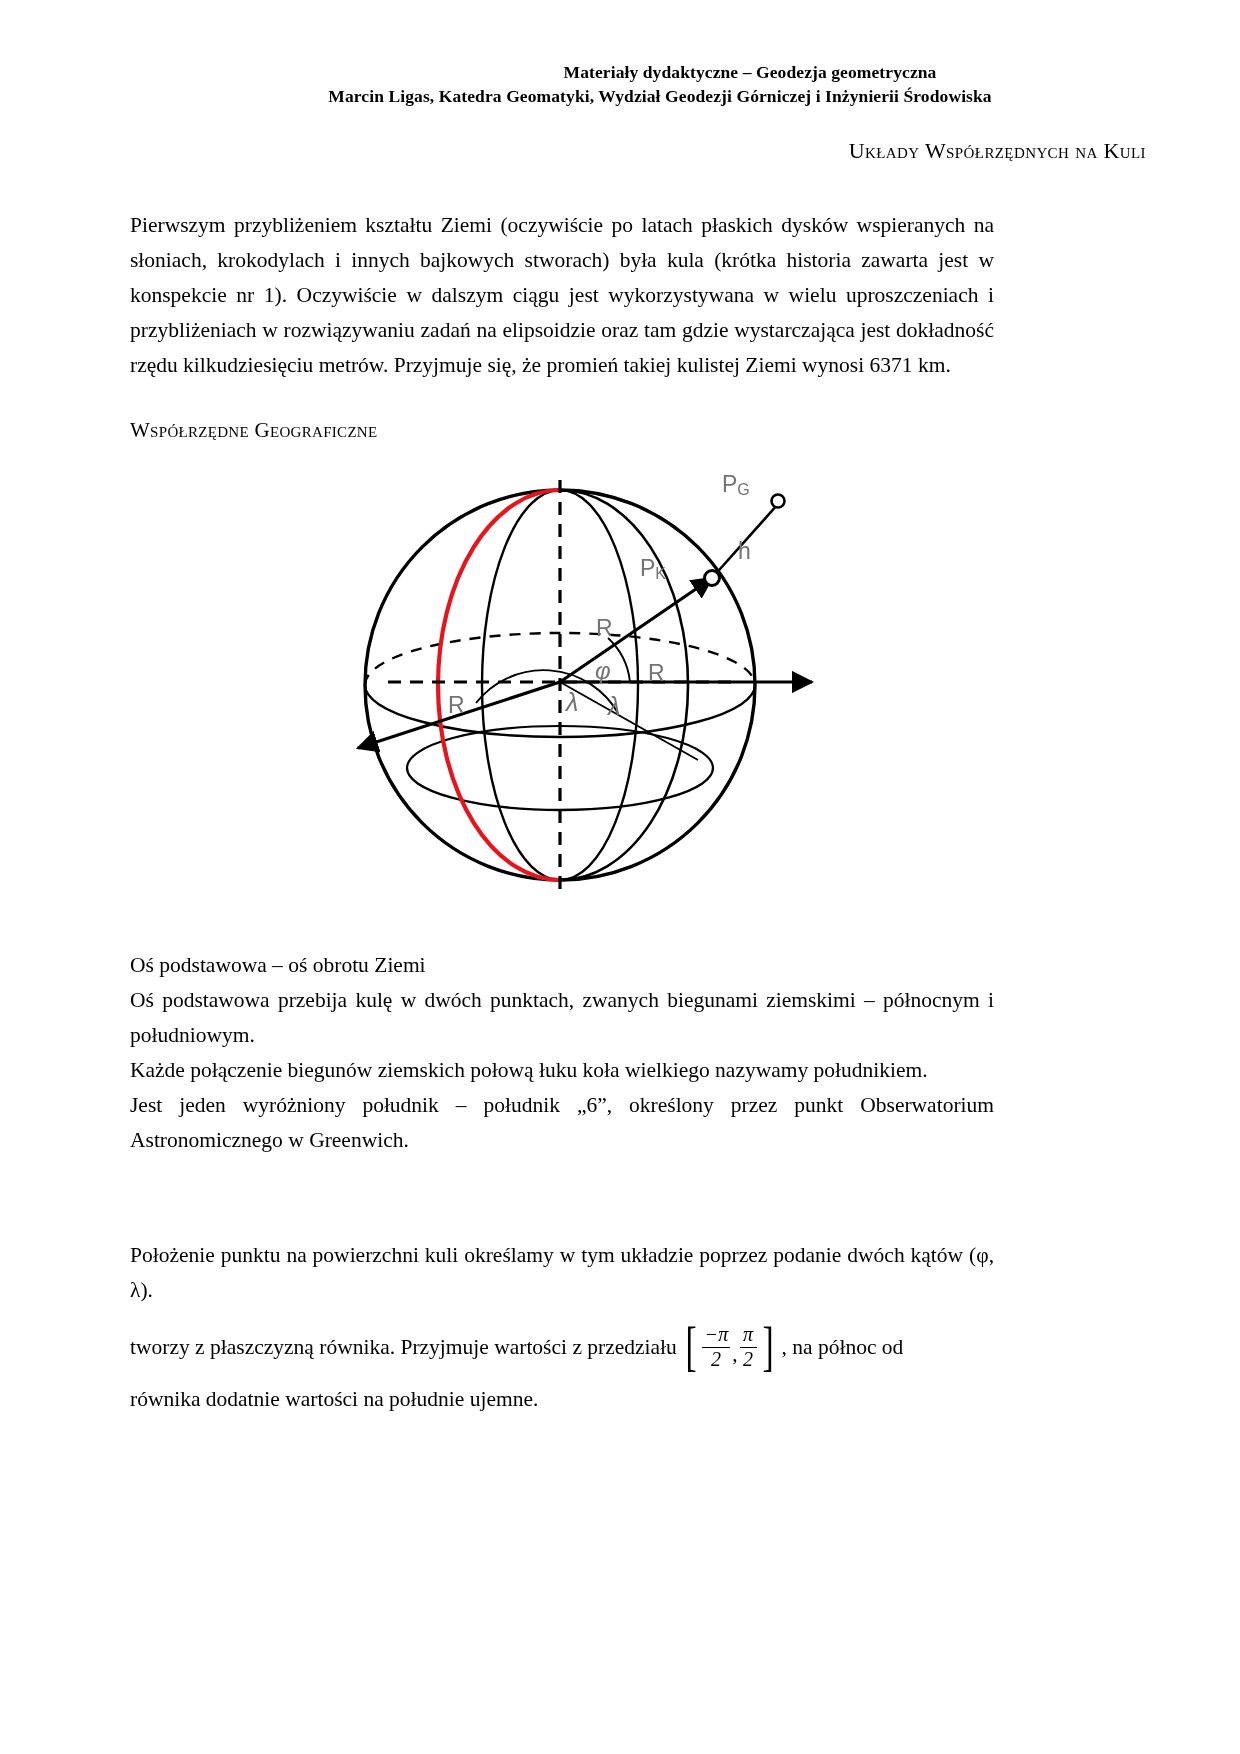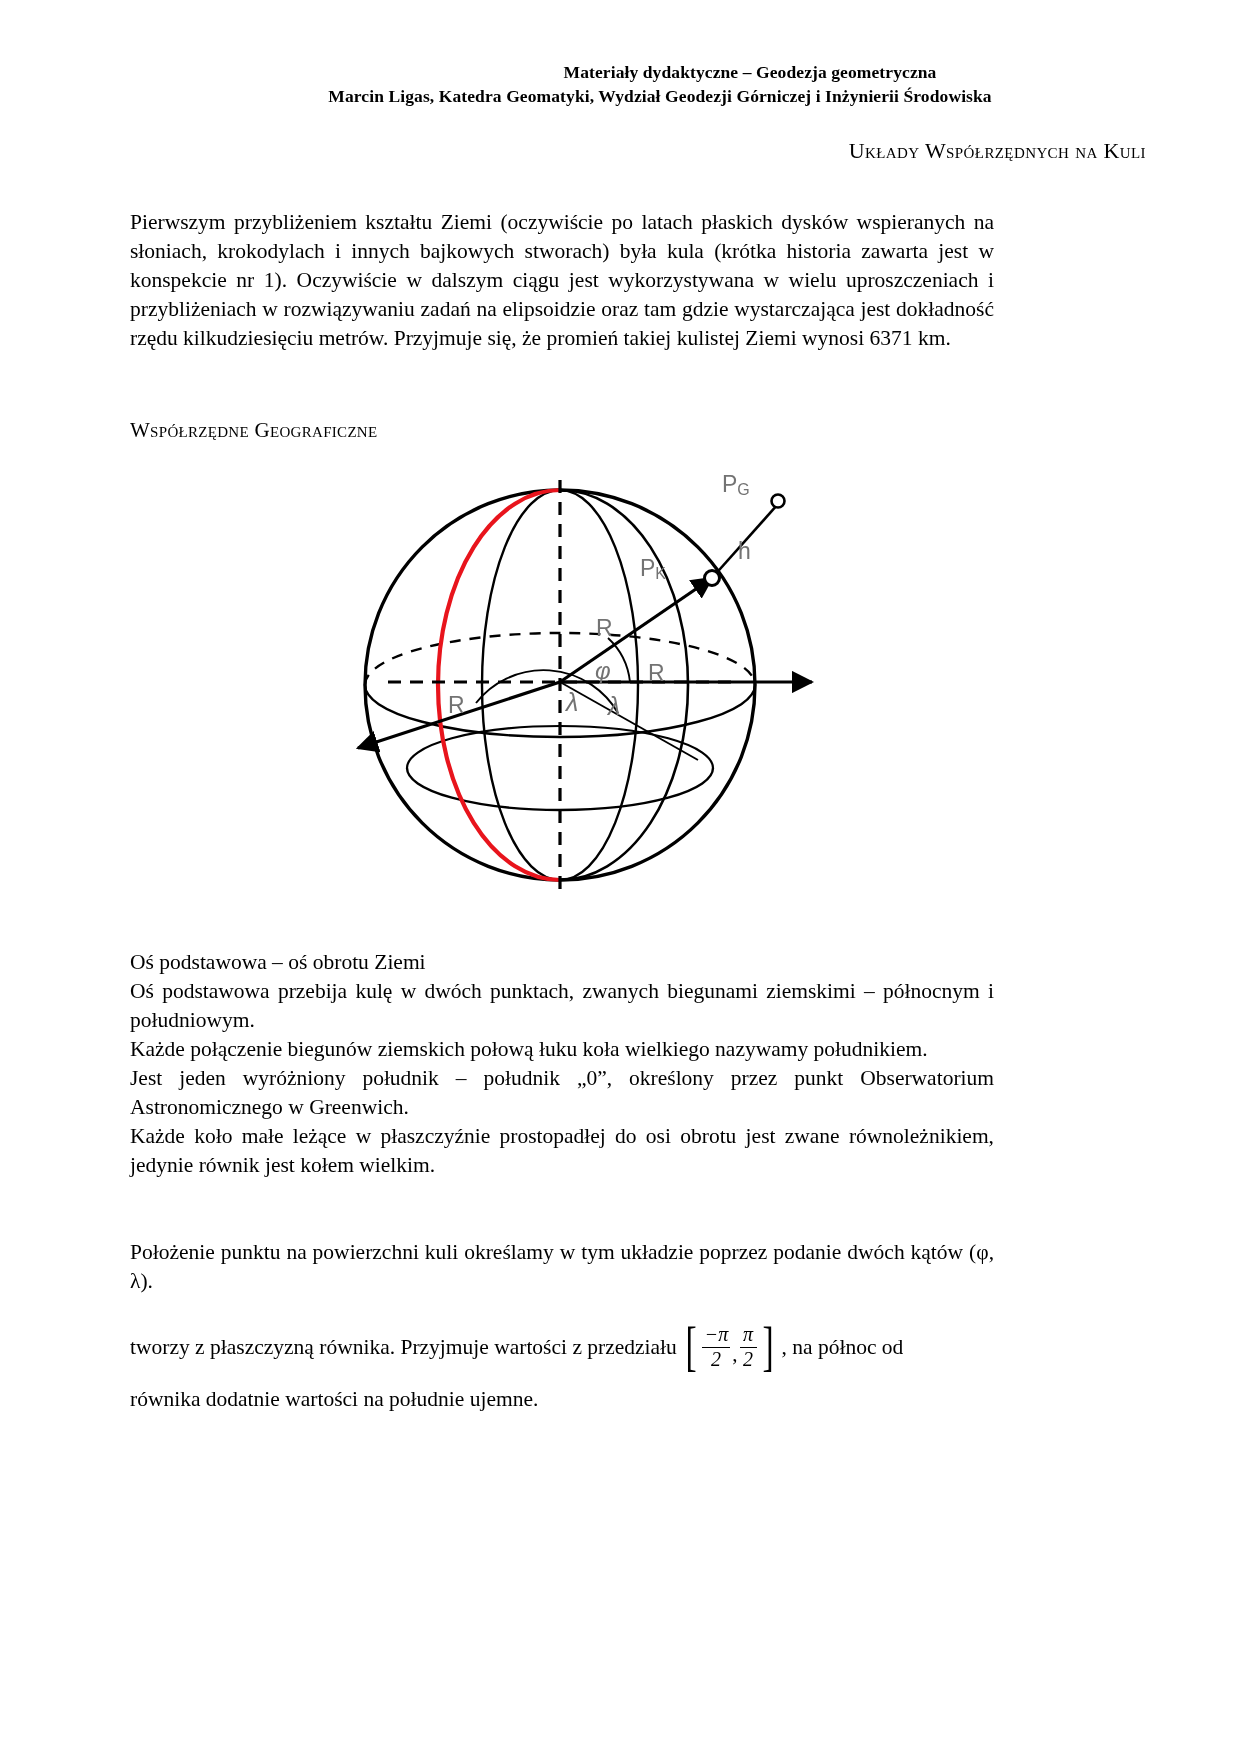--- a/index.html
+++ b/index.html
@@ -48,21 +48,21 @@
     font-size: 22px;
     letter-spacing: 0.4px;
   }
 
   
   .txt {
     position: absolute;
     left: 130px;
     width: 864px;
     font-size: 21.5px;
-    line-height: 29px;
+    line-height: 35px;
     text-align: justify;
     text-justify: inter-word;
   }
 
   .para1  { top: 208px; }
   .sect-h {
     position: absolute;
     left: 130px;
     top: 418px;
     font-variant: small-caps;
@@ -228,22 +228,21 @@
 
     <span class="fig-label italic" style="left: 266px; top: 228px;">λ</span>
 
     <span class="fig-label italic" style="left: 308px; top: 232px;">λ</span>
   </div>
 
   <div class="txt para2">
     <div class="left">Oś podstawowa – oś obrotu Ziemi</div>
     <div>Oś podstawowa przebija kulę w dwóch punktach, zwanych biegunami ziemskimi – północnym i południowym.</div>
     <div class="left">Każde połączenie biegunów ziemskich połową łuku koła wielkiego nazywamy południkiem.</div>
-    <div>Jest jeden wyróżniony południk – południk „0”, określony przez punkt Obserwatorium Astronomicznego w Greenwich.</div>
-    <div>Każde koło małe leżące w płaszczyźnie prostopadłej do osi obrotu jest zwane równoleżnikiem, jedynie równik jest kołem wielkim.</div>
+    <div>Jest jeden wyróżniony południk – południk „6”, określony przez punkt Obserwatorium Astronomicznego w Greenwich.</div>
   </div>
 
   <div class="txt para4">Położenie punktu na powierzchni kuli określamy w tym układzie poprzez podanie dwóch kątów (φ, λ).</div>
 
   <div class="phi-block">
 
     <div class="phi-row">
       <span class="pre">tworzy z płaszczyzną równika. Przyjmuje wartości z przedziału</span>
       <span class="interval">
         <span class="brk">[</span>

